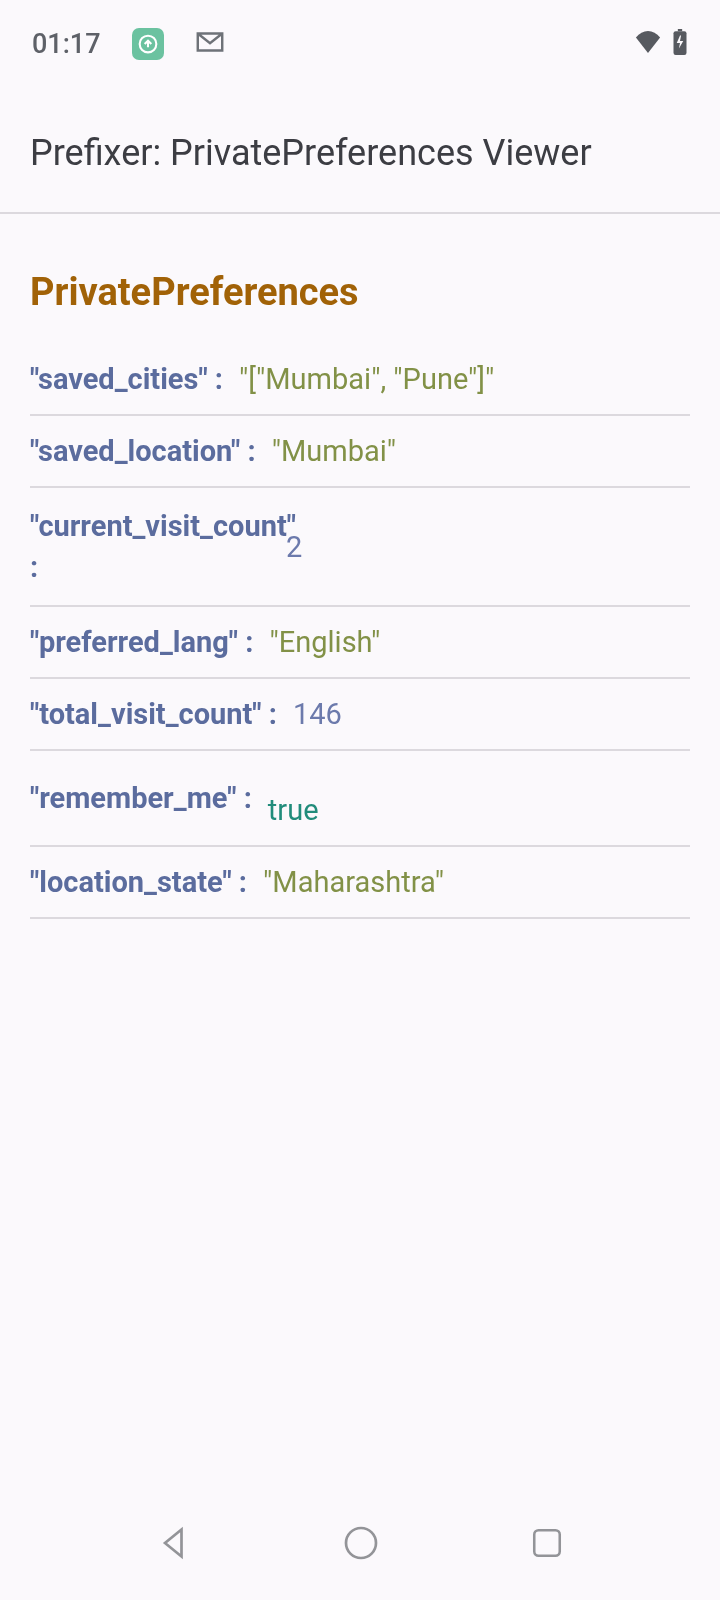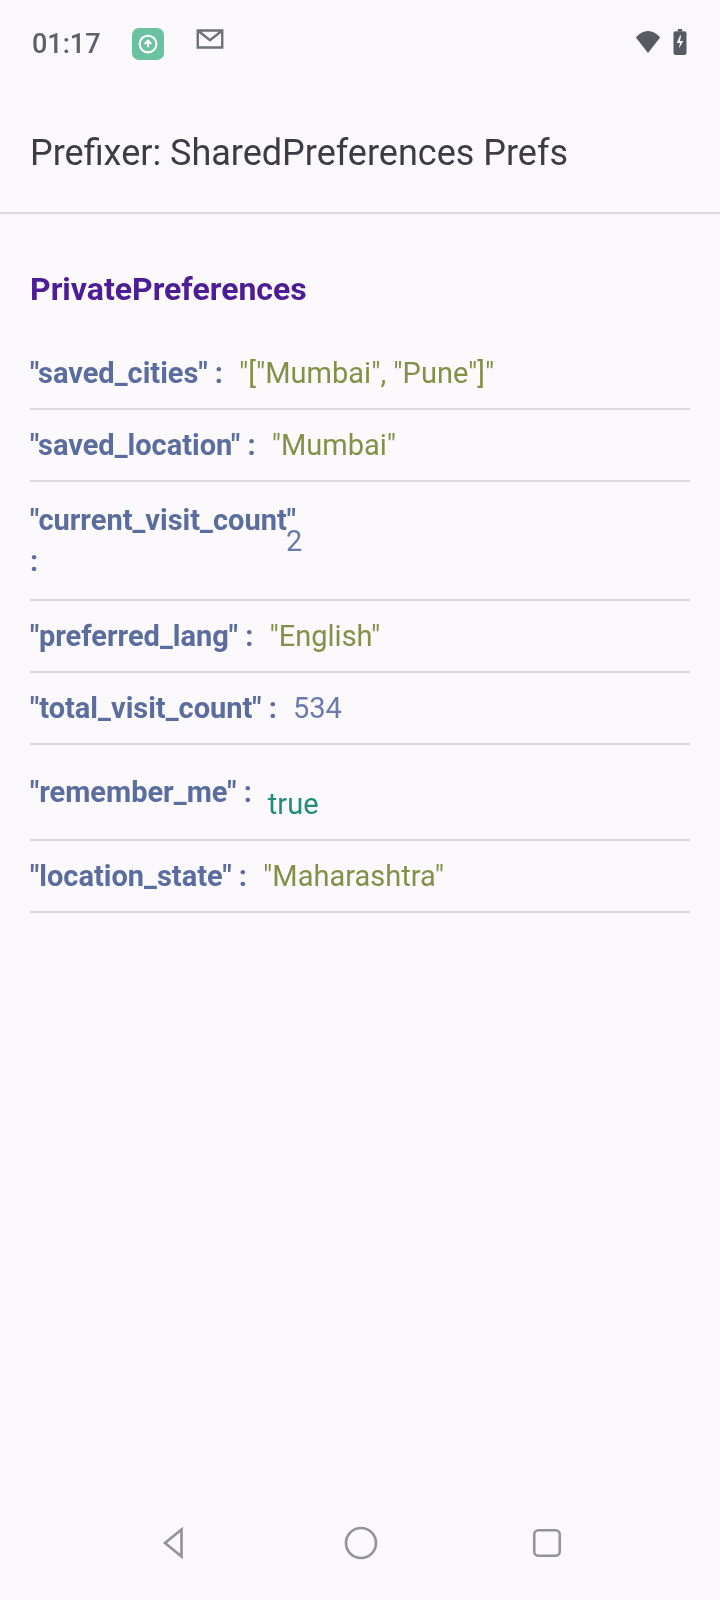--- a/index.html
+++ b/index.html
@@ -19,20 +19,21 @@
     
     .status-bar {
       display: flex;
       justify-content: space-between;
       align-items: center;
       padding: 28px 32px 20px 32px;
       height: 80px;
     }
     .status-left {
       display: flex;
+      align-items: center;
       gap: 31px;
     }
     .status-time {
       font-size: 27px;
       color: #5e6168;
       font-weight: 500;
     }
     .status-icon-box {
       width: 32px;
       height: 32px;
@@ -74,22 +75,22 @@
       display: flex;
       align-items: baseline;
       gap: 28px;
     }
     .prefs-label {
       font-size: 33px;
       color: #3d3e44;
       font-weight: 400;
     }
     .prefs-name {
-      font-size: 32px;
-      color: #4c1d95;
+      font-size: 38px;
+      color: #a16207;
       font-weight: 700;
     }
     
     
     .prefs-list {
       padding: 0 30px;
     }
     .pref-row {
       display: flex;
       align-items: center;
@@ -169,21 +170,21 @@
       <svg width="16" height="26" viewBox="0 0 14 24" fill="currentColor">
         <rect x="5" y="0" width="4" height="2"></rect>
         <rect x="1" y="2" width="12" height="22" rx="2"></rect>
         <path d="M7 6l-3 7h3l-1 5 4-7H7l1-5z" fill="#fbf9fc"></path>
       </svg>
     </span>
   </div>
 </div>
 
 <div class="app-header">
-  <div class="app-title">Prefixer: SharedPreferences Prefs</div>
+  <div class="app-title">Prefixer: PrivatePreferences Viewer</div>
 </div>
 
 <div class="prefs-header">
   <span class="prefs-name">PrivatePreferences</span>
 </div>
 
 <div class="prefs-list">
 
   <div class="pref-row">
     <span class="pref-key">"saved_cities" :</span>
@@ -200,21 +201,21 @@
     <span class="pref-value-int">2</span>
   </div>
 
   <div class="pref-row">
     <span class="pref-key">"preferred_lang" :</span>
     <span class="pref-value-string">"English"</span>
   </div>
 
   <div class="pref-row">
     <span class="pref-key">"total_visit_count" :</span>
-    <span class="pref-value-int">534</span>
+    <span class="pref-value-int">146</span>
   </div>
 
   <div class="pref-row">
     <span class="pref-key">"remember_me" :</span>
     <span class="pref-value-bool">true</span>
   </div>
 
   <div class="pref-row">
     <span class="pref-key">"location_state" :</span>
     <span class="pref-value-string">"Maharashtra"</span>

